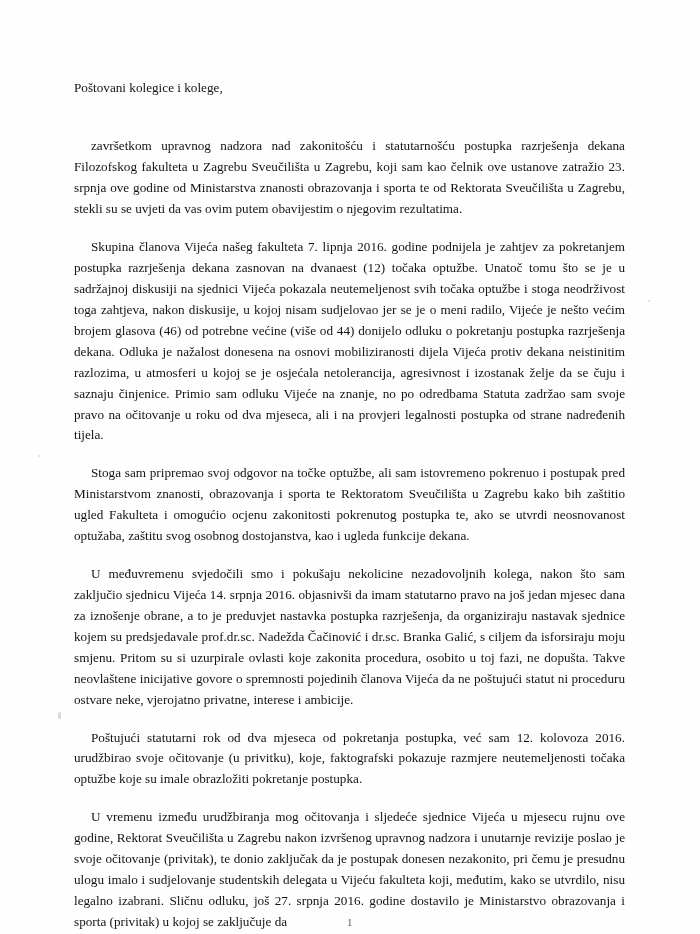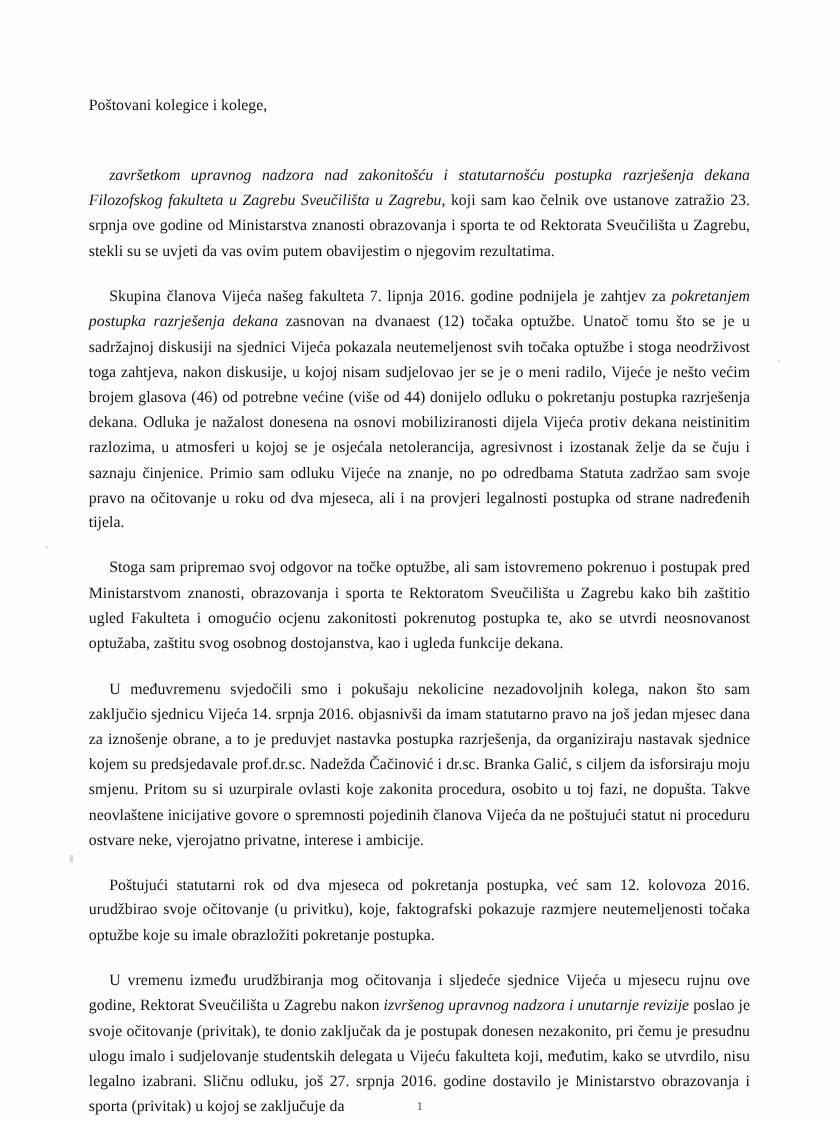--- a/index.html
+++ b/index.html
@@ -37,21 +37,20 @@
     color: #131313;
     margin: 0 0 17px 0;
     text-align: justify;
     text-indent: 17px;
     hyphens: none;
   }
   p.para:last-child {
     margin-bottom: 16px;
   }
   .it {
-    font-style: italic;
   }
   .page-number {
     position: absolute;
     left: 0;
     right: 0;
     bottom: 6px;
     text-align: center;
     font-size: 10px;
     color: #4a4a4a;
     letter-spacing: 0.5px;

